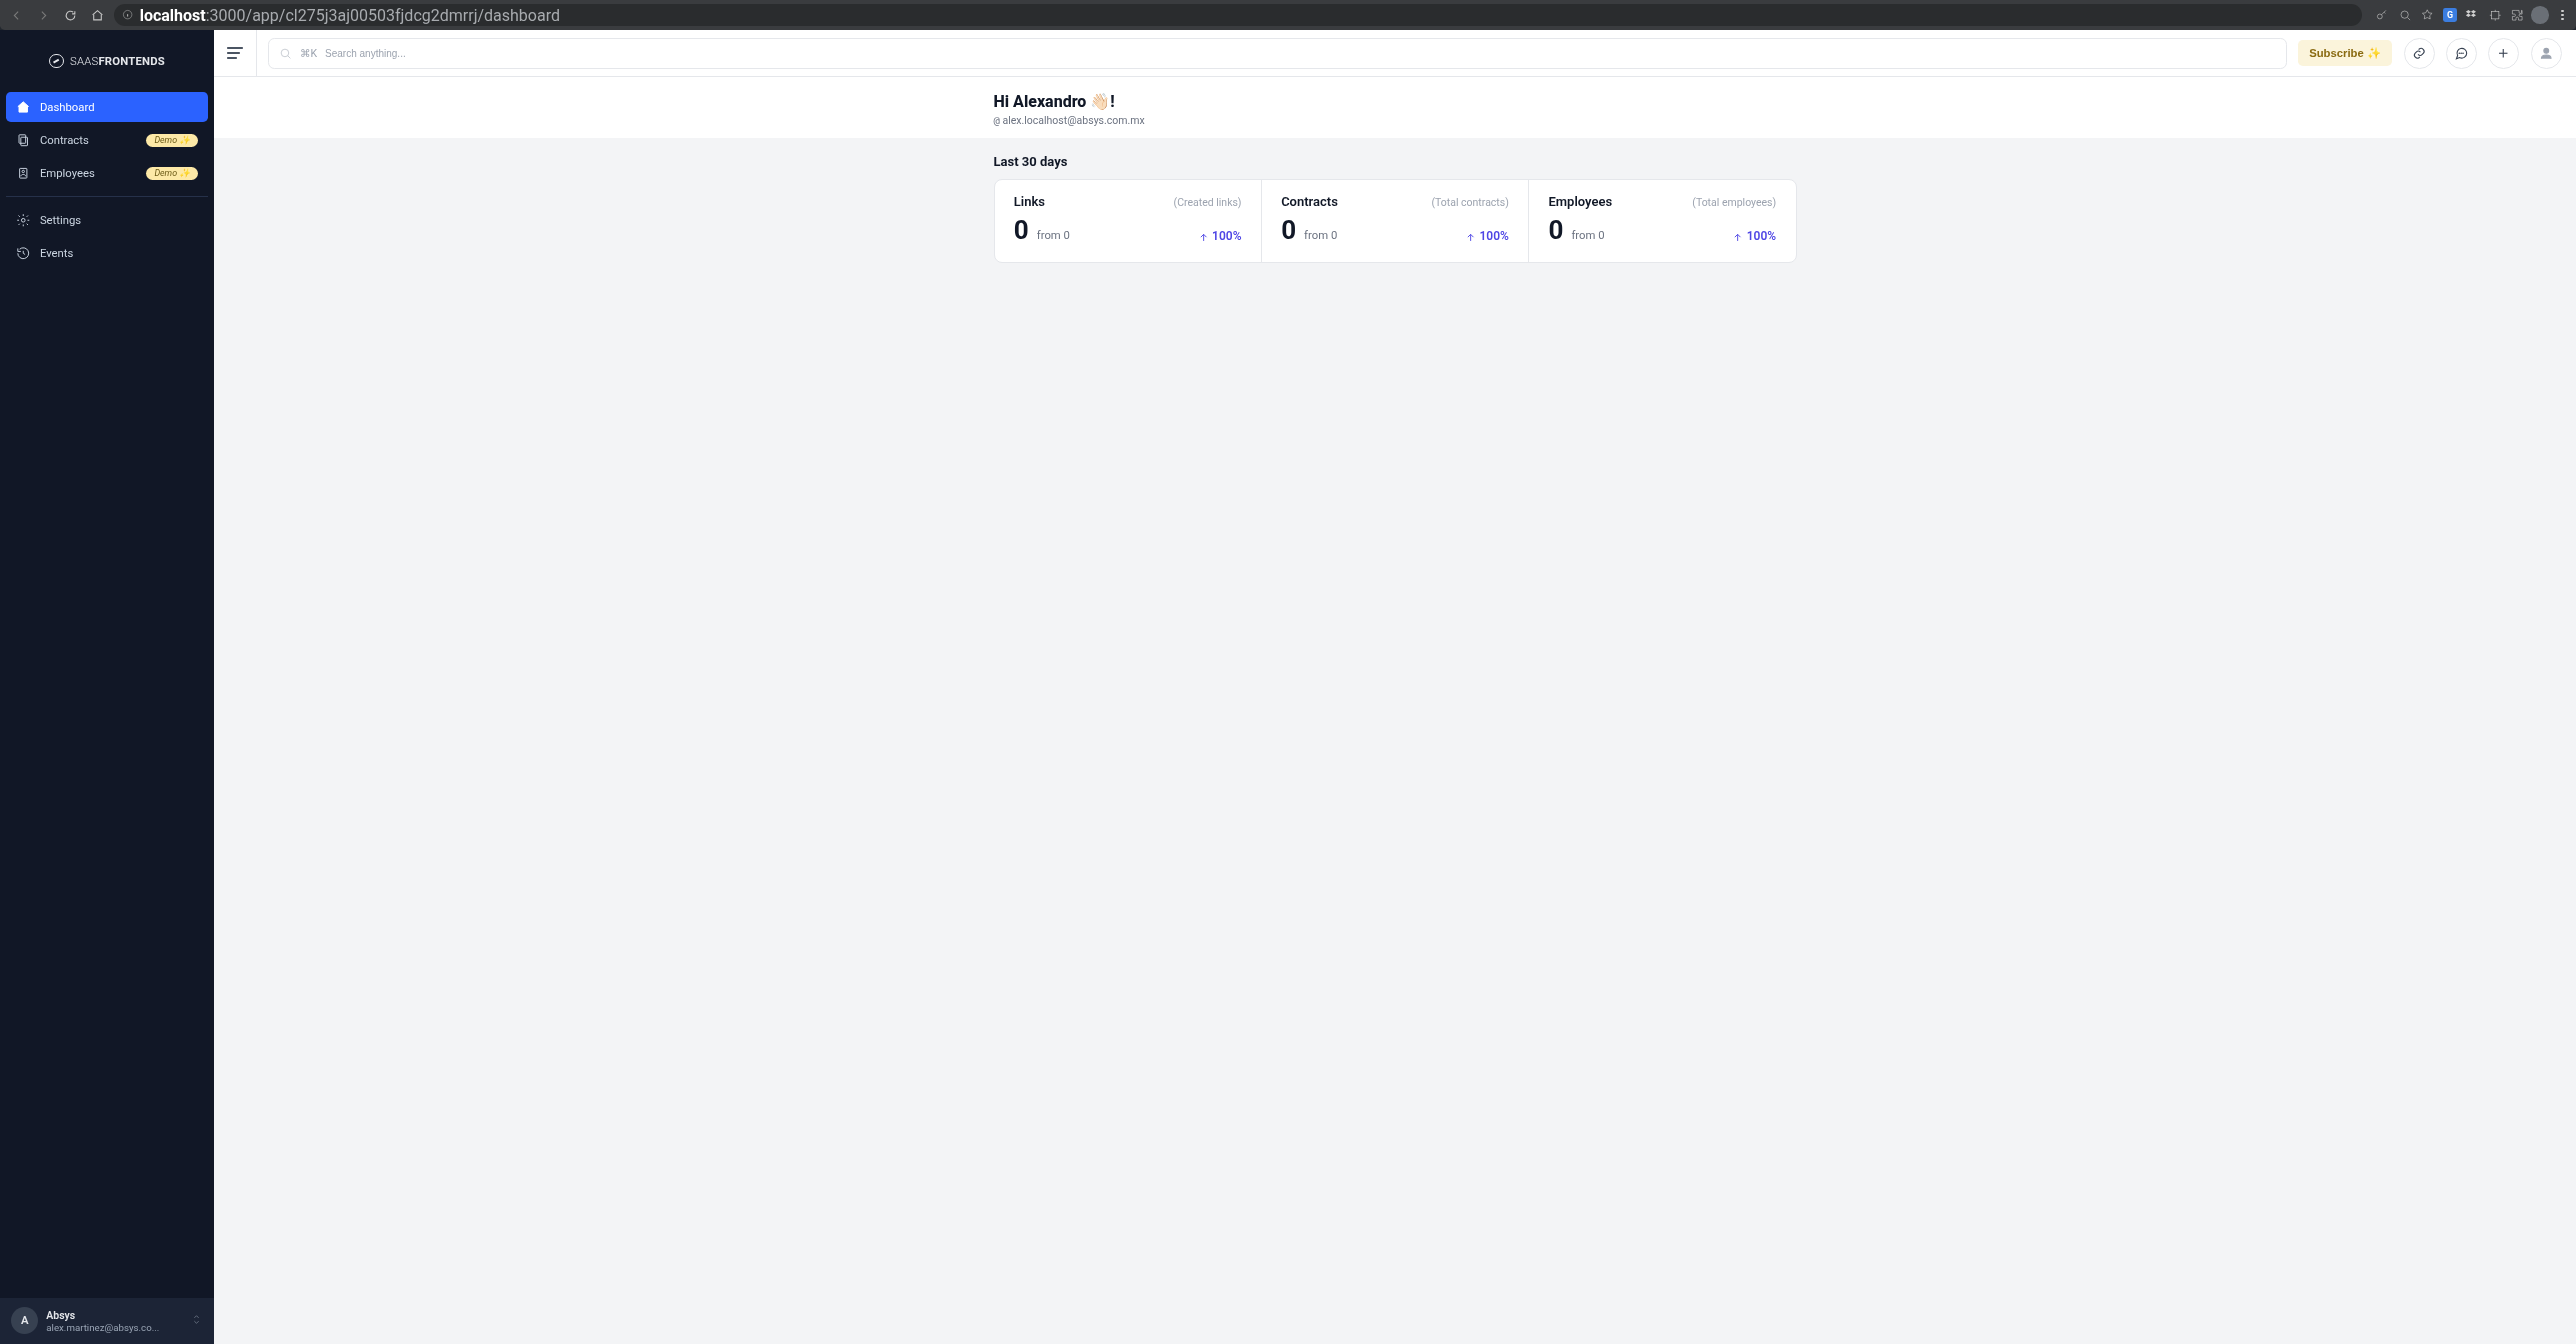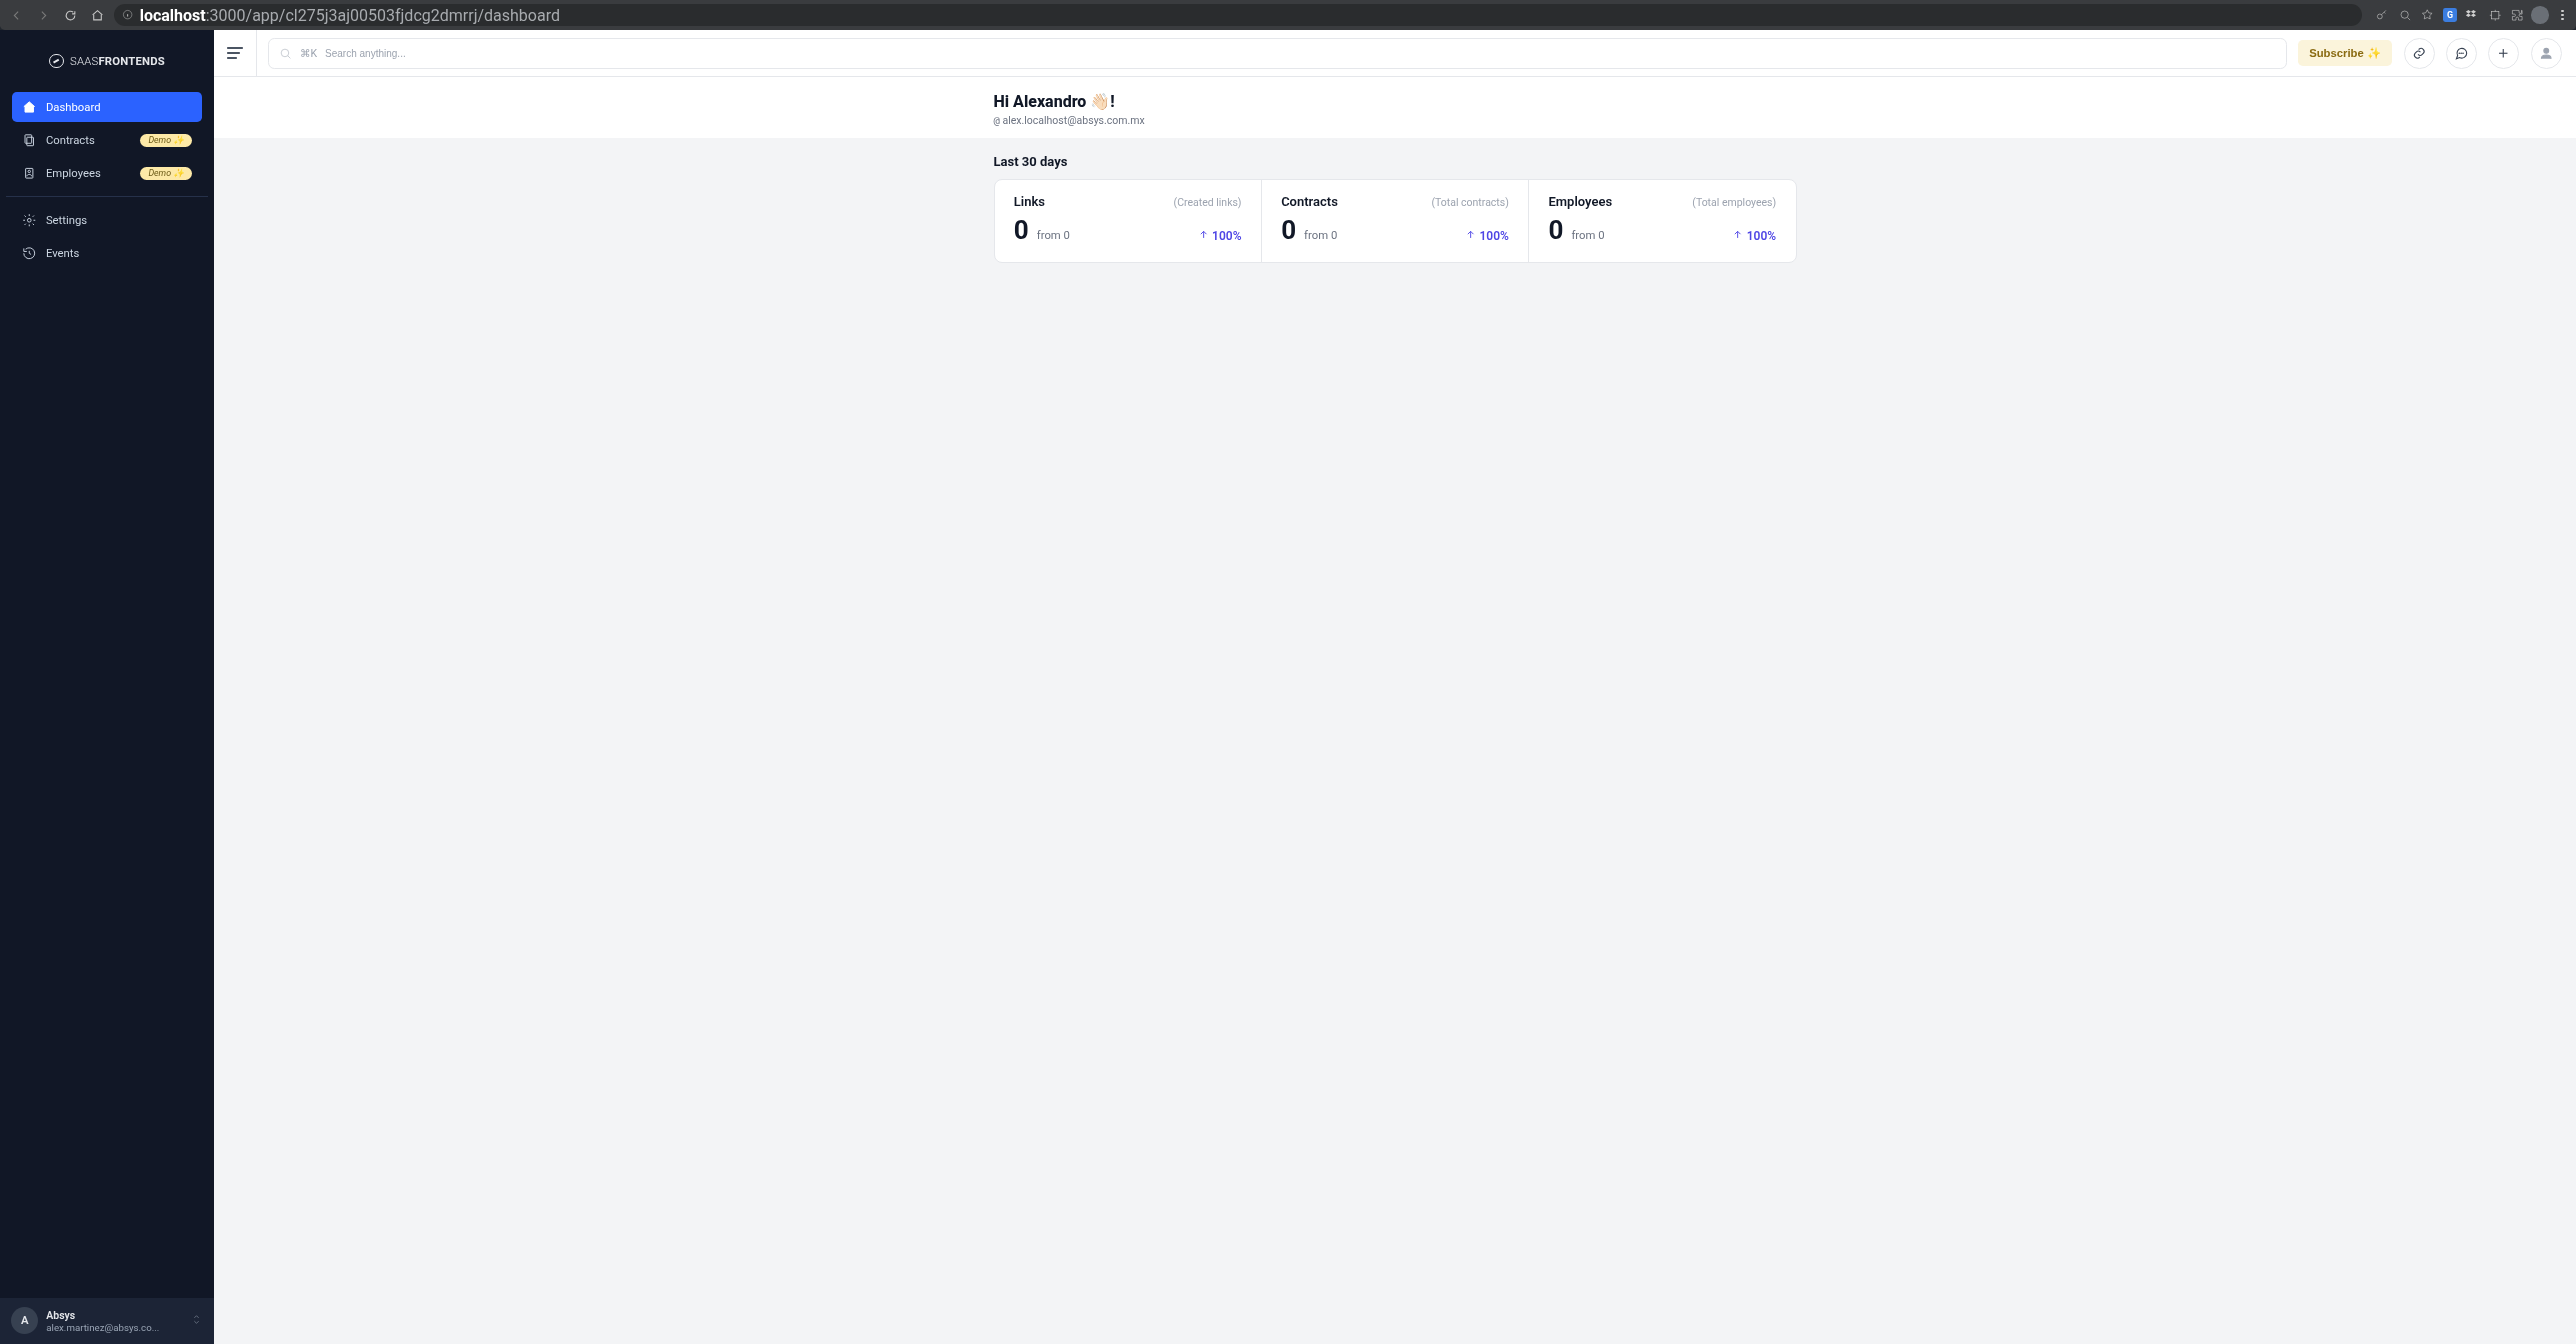--- a/index.html
+++ b/index.html
@@ -59,21 +59,21 @@
     display: flex; align-items: center; justify-content: center;
     gap: 6.4px;
     color: #e5e7eb;
     font-size: 11.3px; letter-spacing: 0.2px;
   }
   .sidebar-logo .mark { width:14.5px;height:14.5px;border:1.6px solid #e5e7eb;border-radius:50%; position:relative; }
   .sidebar-logo .mark::after { content:""; position:absolute; left:3.2px; top:5.6px; width:6.4px; height:1.6px; background:#e5e7eb; transform: rotate(-30deg); }
   .sidebar-logo .thin { font-weight: 300; }
   .sidebar-logo .bold { font-weight: 700; }
 
-  .nav { padding: 0 12px; }
+  .nav { padding: 0 6px; }
   .nav-item {
     display: flex; align-items: center;
     height: 30px;
     border-radius: 4.8px;
     padding: 0 9.7px;
     gap: 9.7px;
     font-size: 11.3px;
     color: #cbd5e1;
     cursor: pointer;
     margin-bottom: 3.2px;
@@ -189,21 +189,21 @@
     padding: 14.5px 19.3px 19.3px 19.3px;
     display:flex; flex-direction:column; gap:8px;
   }
   .stat + .stat { border-left:0.8px solid #e5e7eb; }
   .stat .head { display:flex; align-items:baseline; gap:18px;justify-content:space-between; }
   .stat .head .title { font-size:13px; font-weight:600; color:#111827; }
   .stat .head .hint { font-size:10.5px; color:#9ca3af; }
   .stat .row { display:flex; align-items:flex-end; justify-content:space-between; }
   .stat .big { font-size:26px; font-weight:700; color:#111827; line-height:1; }
   .stat .from { font-size:11.3px; color:#6b7280; margin-left:4.8px; }
-  .delta { color:#4f46e5; font-size:12px; font-weight:600; display:inline-flex; align-items:flex-start; gap:3.2px; }
+  .delta { color:#4f46e5; font-size:12px; font-weight:600; display:inline-flex; align-items:flex-end; gap:3.2px; }
   .delta svg { width:11.3px;height:11.3px; stroke:#4f46e5; fill:none; stroke-width:2; }
 </style>
 </head>
 <body>
 
 <div class="browser-chrome">
   <span class="chrome-btn disabled">
     <svg viewBox="0 0 24 24">
         <path d="M15 5l-7 7 7 7"></path>
       </svg>

